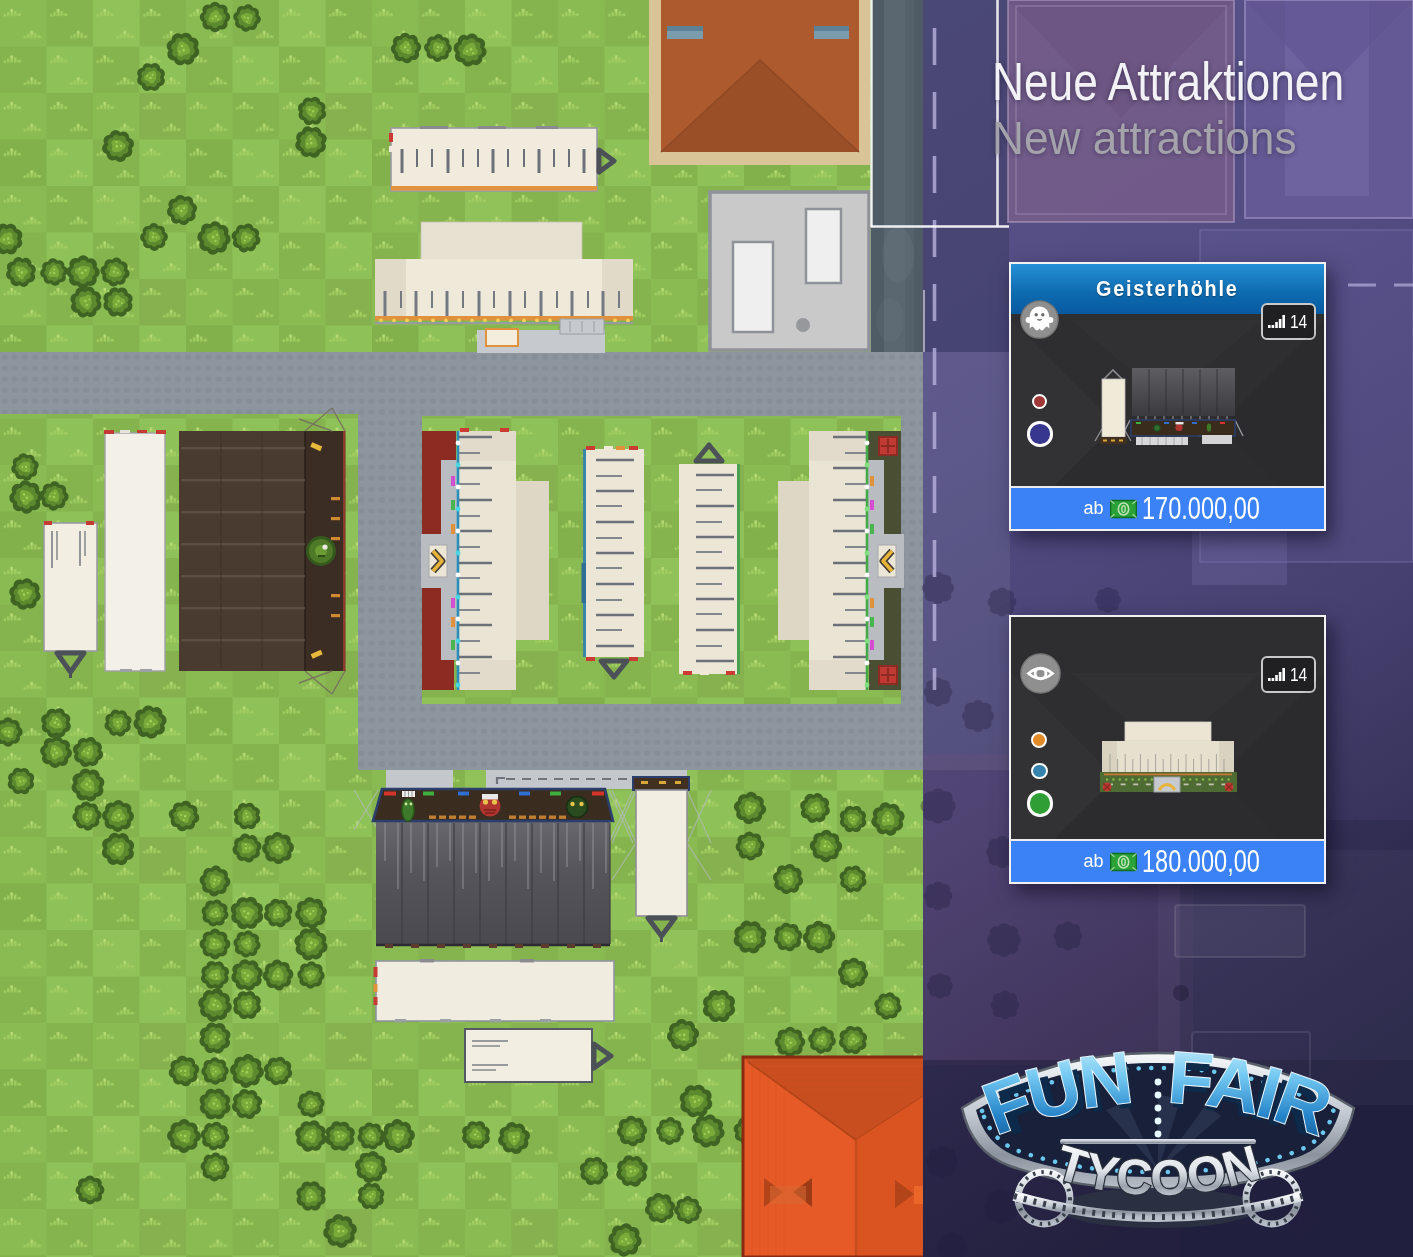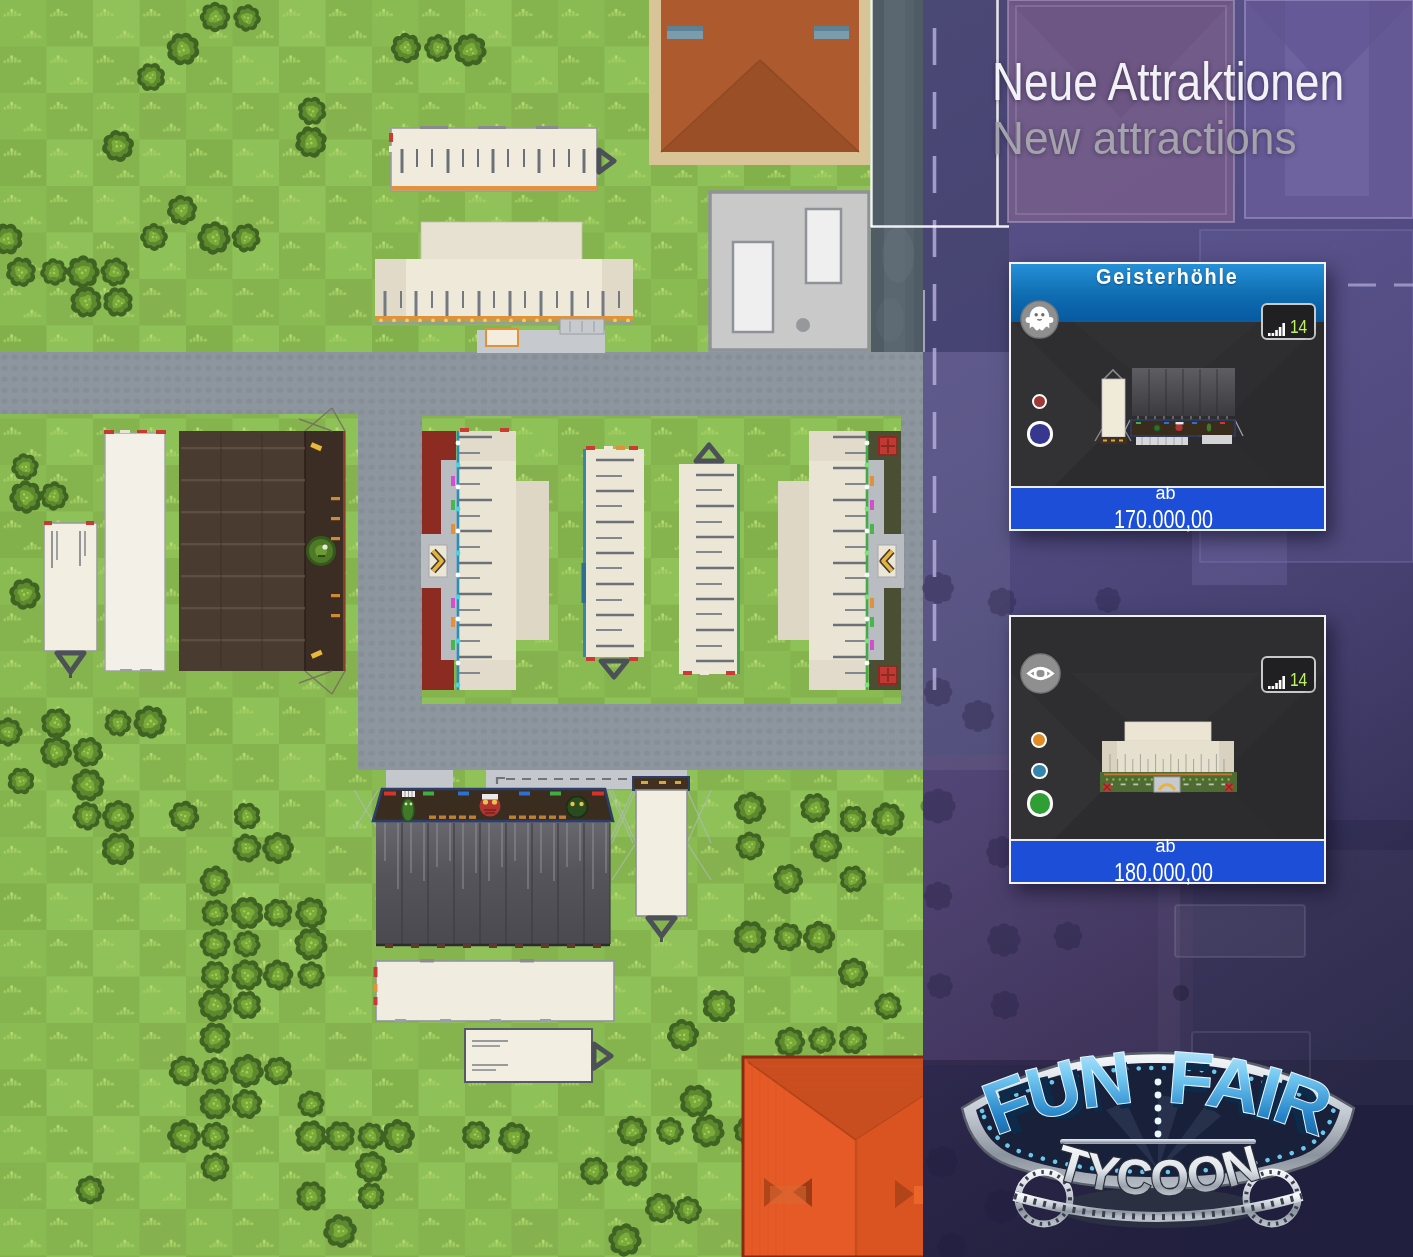--- a/index.html
+++ b/index.html
@@ -5,32 +5,32 @@
 #stage{position:relative;width:1413px;height:1257px;overflow:hidden;font-family:"Liberation Sans", sans-serif;text-decoration:underline;}
 .cond{display:inline-block;transform:scaleX(0.82);transform-origin:center;}
 .condT{display:inline-block;transform:scaleX(0.9);transform-origin:center;}
 .cond2{display:inline-block;transform:scaleX(0.76);transform-origin:left center;}
 h1.nat{position:absolute;left:992px;top:50px;margin:0;font-size:54px;font-weight:400;color:#f2f1f5;letter-spacing:0;white-space:nowrap;
  transform:scaleX(0.82);transform-origin:left top;text-shadow:0 1px 6px rgba(20,15,40,0.5);}
 h2.nat{position:absolute;left:992px;top:110px;margin:0;font-size:47px;font-weight:400;color:#a4a3ab;letter-spacing:0;white-space:nowrap;
  transform:scaleX(0.94);transform-origin:left top;text-shadow:0 1px 6px rgba(20,15,40,0.4);}
 .card{position:absolute;left:1009px;width:317px;height:269px;box-sizing:border-box;background:#2e2e30;
  border:2px solid #f2f2f2;box-shadow:6px 8px 18px rgba(10,8,25,0.55);}
-.chead{height:58px;background:linear-gradient(180deg,#2590d8 0%,#0f6cb0 55%,#0759a0 100%);
- display:flex;align-items:flex-start;justify-content:center;}
+.chead{height:50px;background:linear-gradient(180deg,#2590d8 0%,#0f6cb0 55%,#0759a0 100%);
+ display:flex;align-items:center;justify-content:center;}
 .ctitle{color:#fff;font-size:22px;font-weight:bold;letter-spacing:2px;text-shadow:0 1px 2px rgba(0,0,0,0.35);}
 .cicon{position:absolute;left:9px;top:36px;}
 .cpop{position:absolute;right:8px;top:39px;width:55px;height:37px;box-sizing:border-box;background:#202022;
- border:2px solid #c9c9c9;border-radius:6px;display:flex;align-items:flex-end;justify-content:center;gap:3px;
- color:#bef264;font-size:19px;}
+ border:2px solid #c9c9c9;border-radius:6px;display:flex;align-items:center;justify-content:center;gap:3px;
+ color:#ffffff;font-size:19px;}
 .cprev{position:absolute;}
-.cfoot{position:absolute;left:0;right:0;bottom:0;height:41px;background:#1d4ed8;border-top:2px solid #ececec;
- display:flex;align-items:center;justify-content:center;flex-direction:column;}
+.cfoot{position:absolute;left:0;right:0;bottom:0;height:41px;background:#3b82f6;border-top:2px solid #ececec;
+ display:flex;align-items:center;justify-content:center;}
 .ab{color:#fff;font-size:18px;margin-right:4px;}
-.price{color:#fff;font-size:26px;margin-left:3px;width:110px;}
+.price{color:#fff;font-size:31px;margin-left:3px;width:110px;}
 </style></head>
 <body>
 <div id="stage">
 
 <svg width="1413" height="1257" viewBox="0 0 1413 1257" style="position:absolute;left:0;top:0">
 
 <defs>
 <pattern id="grassPat" width="93" height="93" patternUnits="userSpaceOnUse">
   <rect width="93" height="93" fill="#8abb52"></rect>
   <rect x="46.5" width="46.5" height="46.5" fill="#85b44e"></rect>

